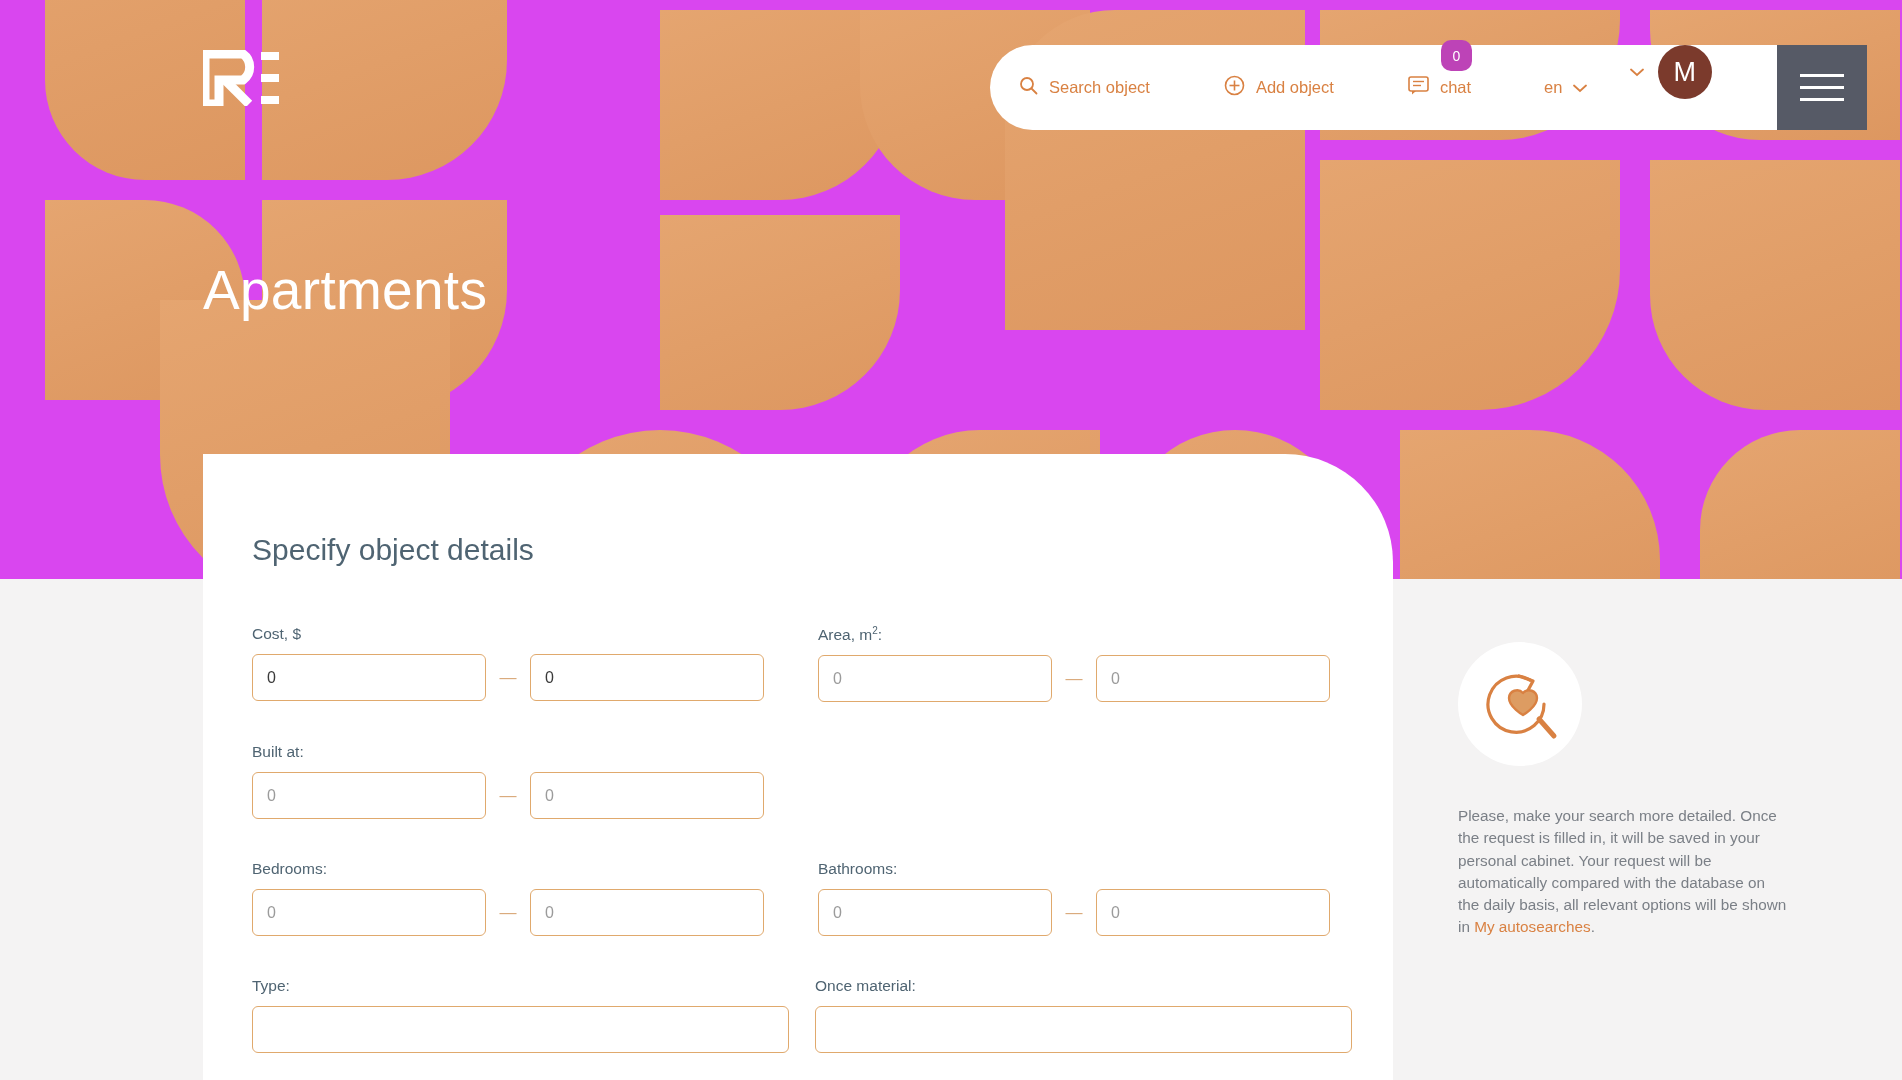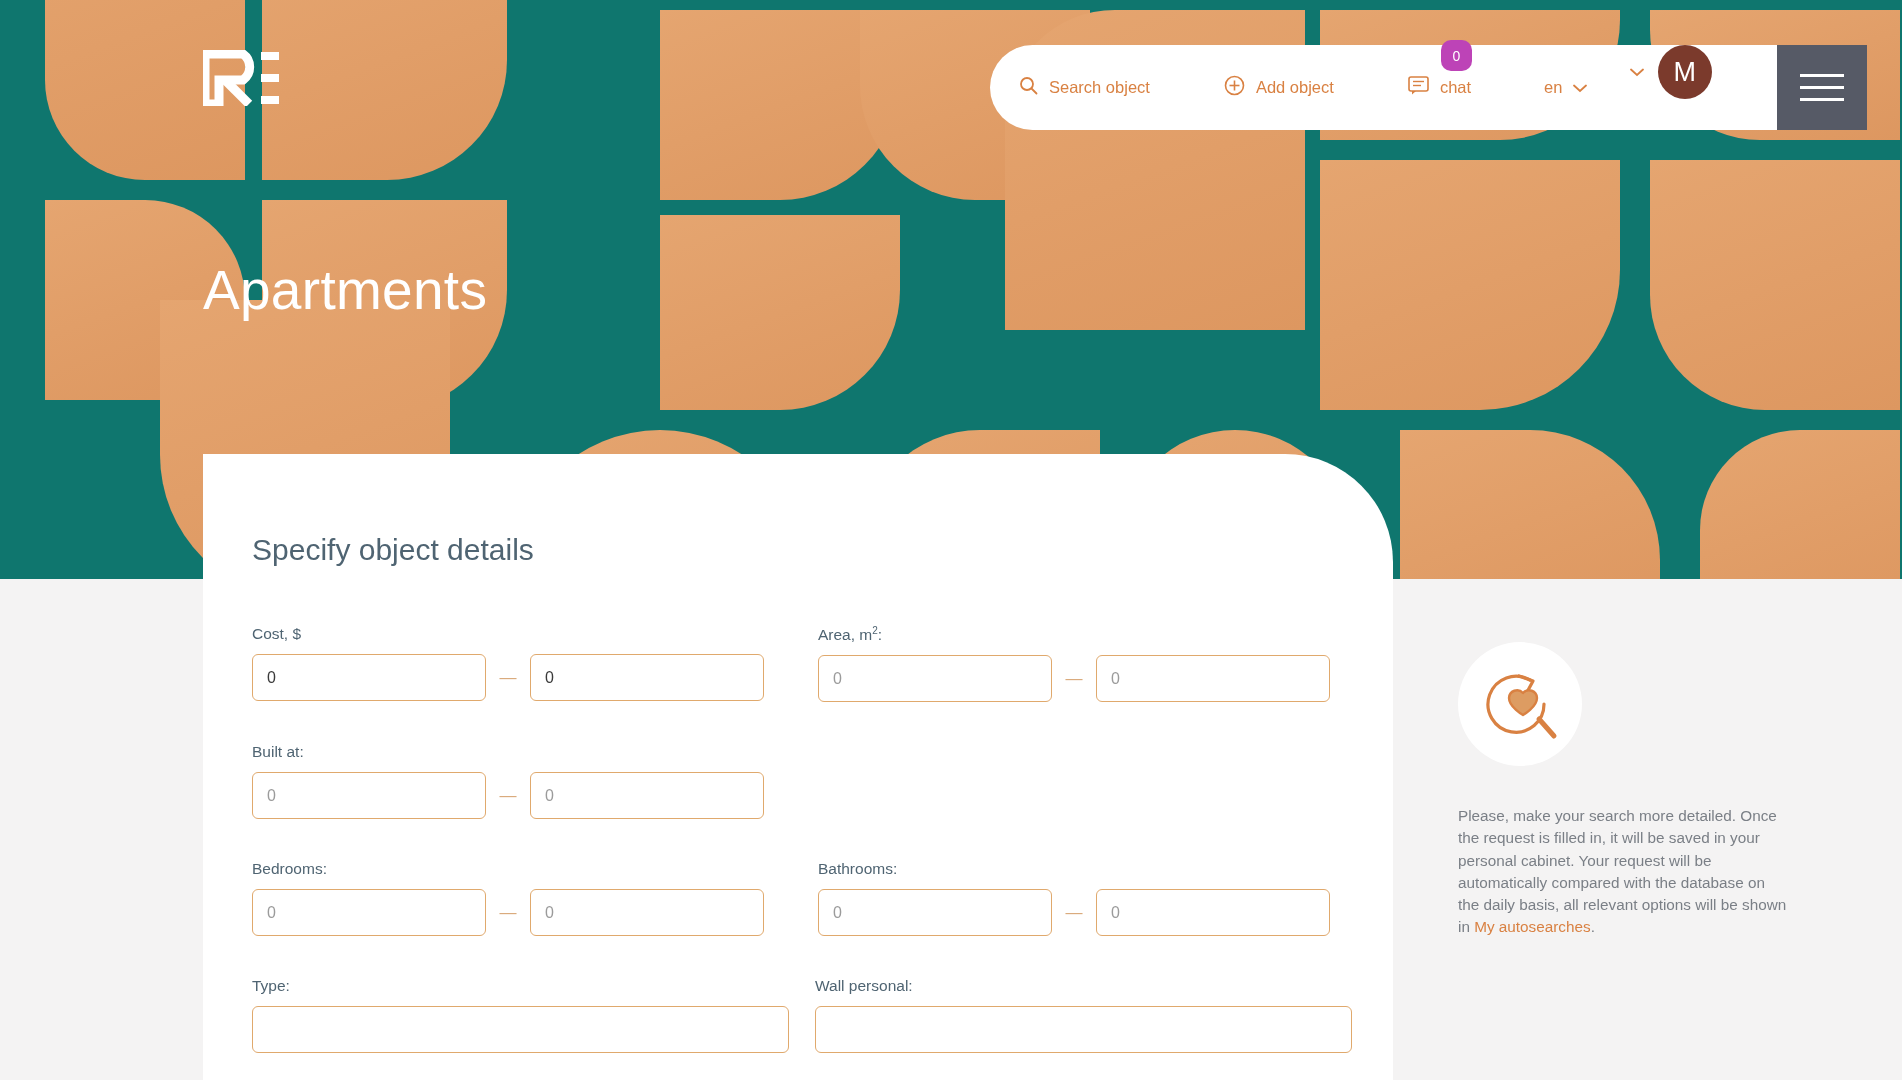--- a/index.html
+++ b/index.html
@@ -8,21 +8,21 @@
     font-family: "Liberation Sans", sans-serif;
     background: #f4f3f3;
     overflow: hidden;
   }
   .page { position: relative; width: 1902px; height: 1080px; }
 
   
   .hero {
     position: absolute; left: 0; top: 0;
     width: 1902px; height: 579px;
-    background: #0f766e;
+    background: #d946ef;
     overflow: hidden;
   }
   .hero-pattern { position: absolute; inset: 0; }
   .sh {
     position: absolute;
     background: linear-gradient(160deg, #e5a570 0%, #dd9760 100%);
   }
   
   .logo {
     position: absolute; left: 203px; top: 50px;
@@ -293,21 +293,21 @@
         </div>
       </div>
 
       <div class="row">
         <div class="field-group">
           <label class="field-label">Type:</label>
           <input class="wide-inp" placeholder="" style="">
         </div>
         <div class="gap-col"></div>
         <div class="field-group">
-          <label class="field-label">Wall personal:</label>
+          <label class="field-label">Once material:</label>
           <input class="wide-inp" placeholder="" style="">
         </div>
       </div>
 
     </div>
   </div>
 
   <div class="aside">
     <div class="aside-icon">
       <svg width="84" height="84" viewBox="0 0 84 84">

